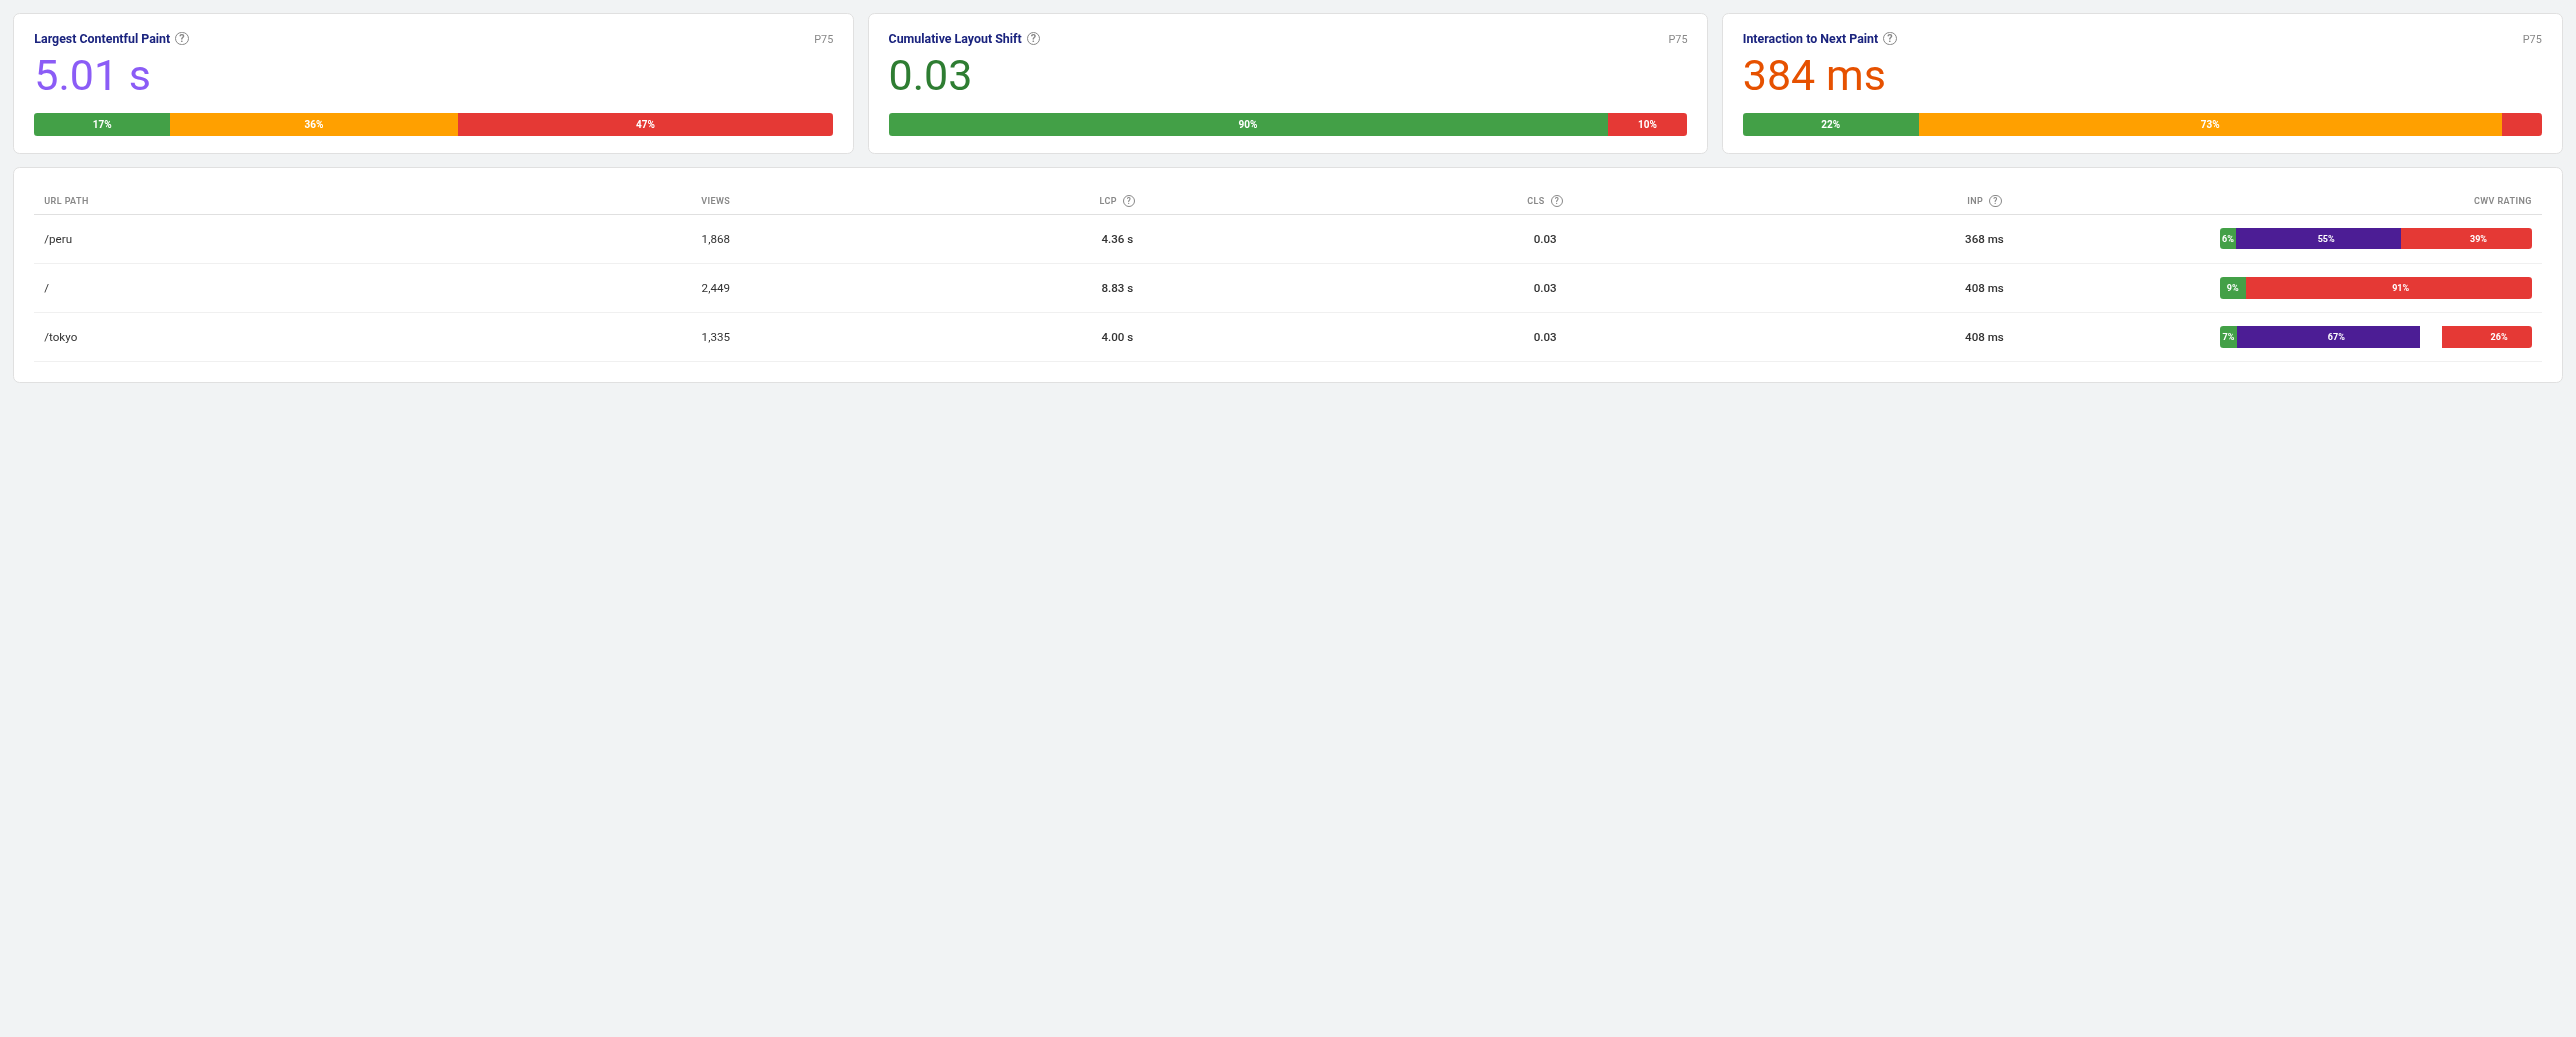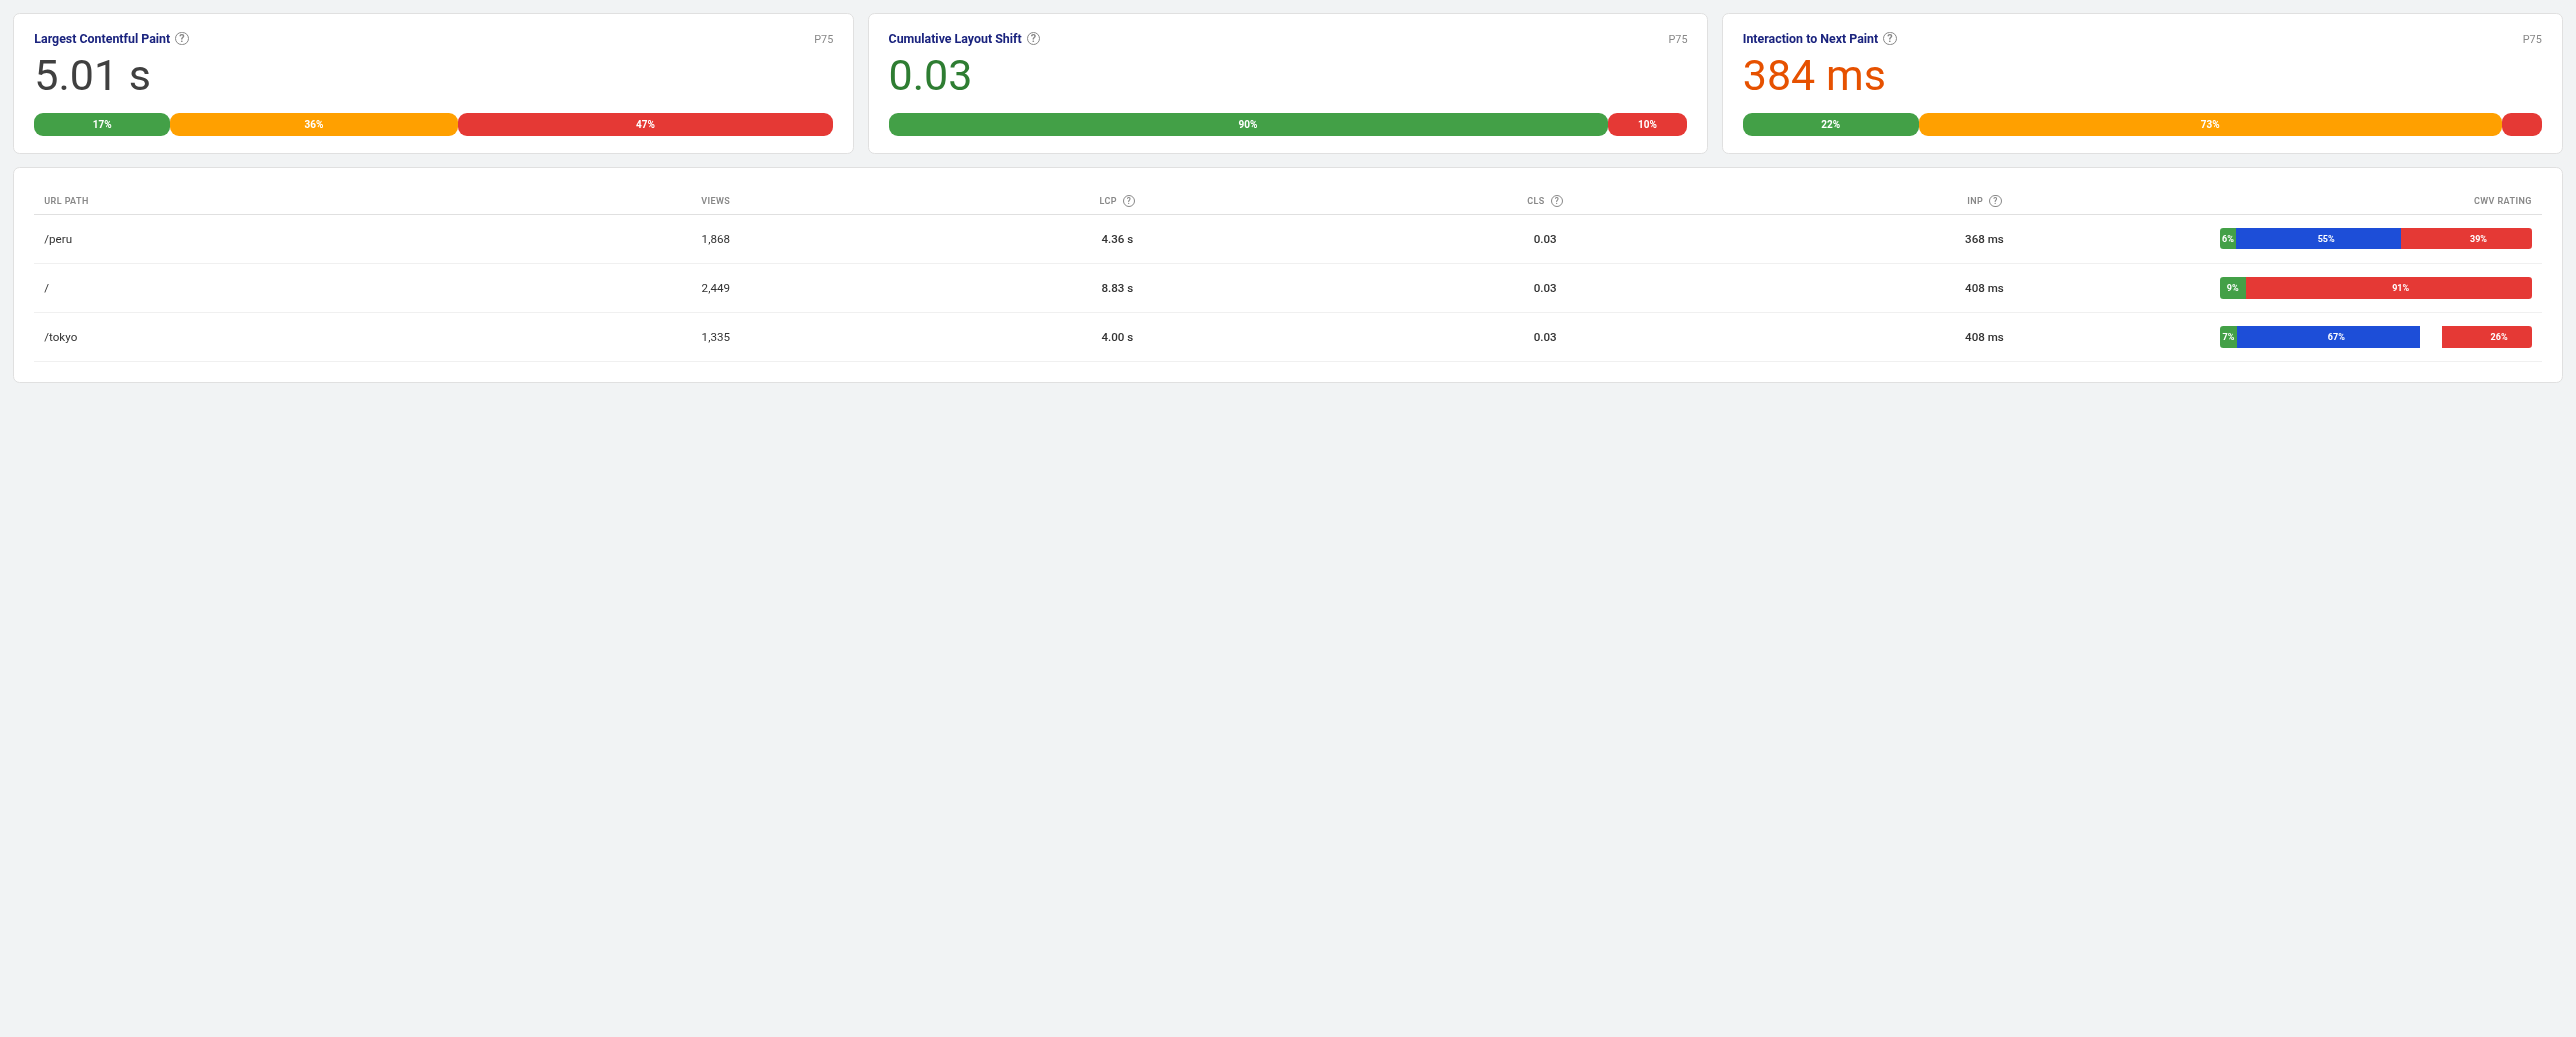--- a/index.html
+++ b/index.html
@@ -60,41 +60,40 @@
       color: #888;
     }
 
     .metric-value {
       font-size: 43px;
       font-weight: 400;
       line-height: 1.1;
       margin-bottom: 13.3px;
     }
 
-    .metric-value.red { color: #404040; }
+    .metric-value.red { color: #8b5cf6; }
     .metric-value.green { color: #2e7d32; }
     .metric-value.orange { color: #e65100; }
 
     
     .dist-bar {
       display: flex;
       border-radius: 3.3px;
       overflow: hidden;
       height: 23px;
     }
 
     .dist-segment {
       display: flex;
       align-items: center;
       justify-content: center;
       font-size: 10px;
       font-weight: 700;
       color: #fff;
       min-width: 16.6px;
-      border-radius: 9px;
     }
 
     .dist-segment.good { background: #43a047; }
     .dist-segment.needs-improvement { background: #ffa000; }
     .dist-segment.poor { background: #e53935; }
 
     
     .table-card {
       background: #fff;
       border-radius: 6.6px;
@@ -203,21 +202,21 @@
       display: flex;
       align-items: center;
       justify-content: center;
       font-size: 9px;
       font-weight: 700;
       color: #fff;
       min-width: 15px;
     }
 
     .cwv-segment.good { background: #43a047; }
-    .cwv-segment.needs-improvement { background: #1d4ed8; padding-left: 15px; }
+    .cwv-segment.needs-improvement { background: #4c1d95; padding-left: 15px; }
     .cwv-segment.poor { background: #e53935; padding-left: 24px; }
 
     .help-circle {
       display: inline-flex;
       align-items: center;
       justify-content: center;
       width: 12.4px;
       height: 12.4px;
       border: 1.2px solid #888;
       border-radius: 50%;

